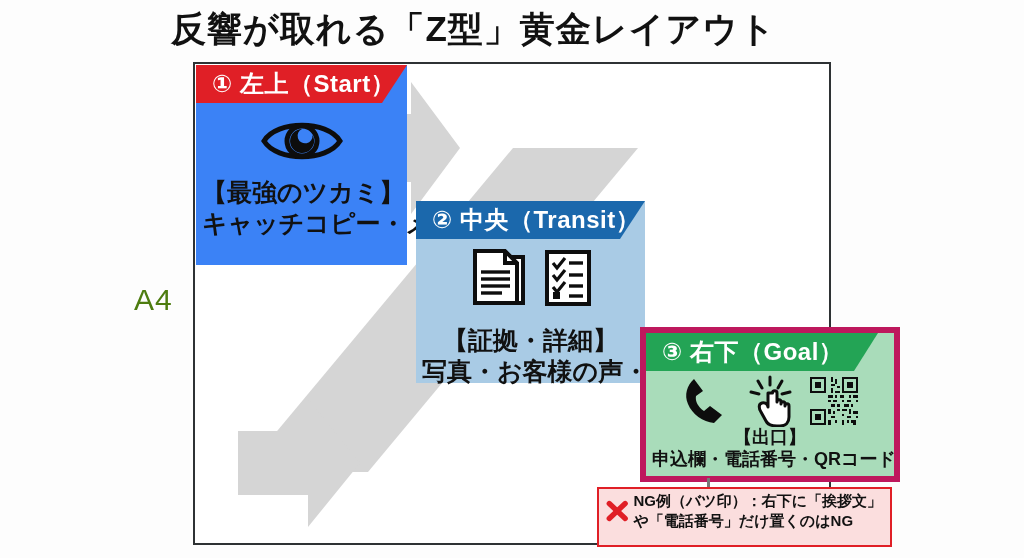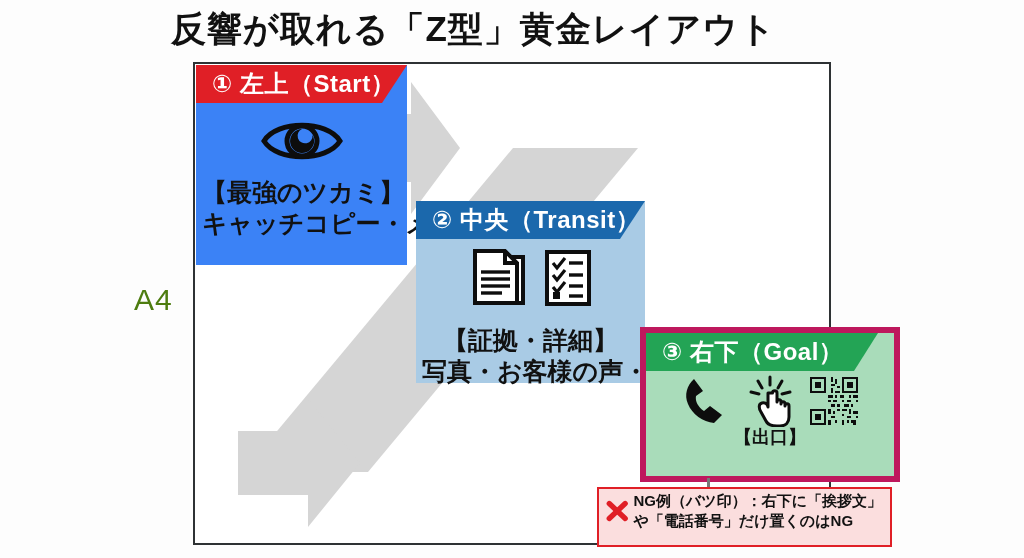--- a/index.html
+++ b/index.html
@@ -291,20 +291,21 @@
           <rect x="16" y="17" width="2" height="1"></rect>
             <rect x="20" y="17" width="1" height="1"></rect>
           <rect x="14" y="19" width="1" height="2"></rect>
             <rect x="16" y="19" width="1" height="1"></rect>
           <rect x="18" y="19" width="2" height="1"></rect>
             <rect x="19" y="20" width="1" height="1"></rect>
         </g>
       </svg>
     </div>
     <div class="cap" style="">【出口】</div>
+    <div class="cap">申込欄・電話番号・QRコード</div>
   </div>
 </div>
 
 <div id="ng-connector"></div>
 
 <div id="ng-box">
   <svg width="46" height="42" viewBox="0 0 46 42">
     <g stroke="#e01f26" stroke-width="10" stroke-linecap="round">
       <line x1="8" y1="7" x2="38" y2="35"></line>
       <line x1="38" y1="7" x2="8" y2="35"></line>

